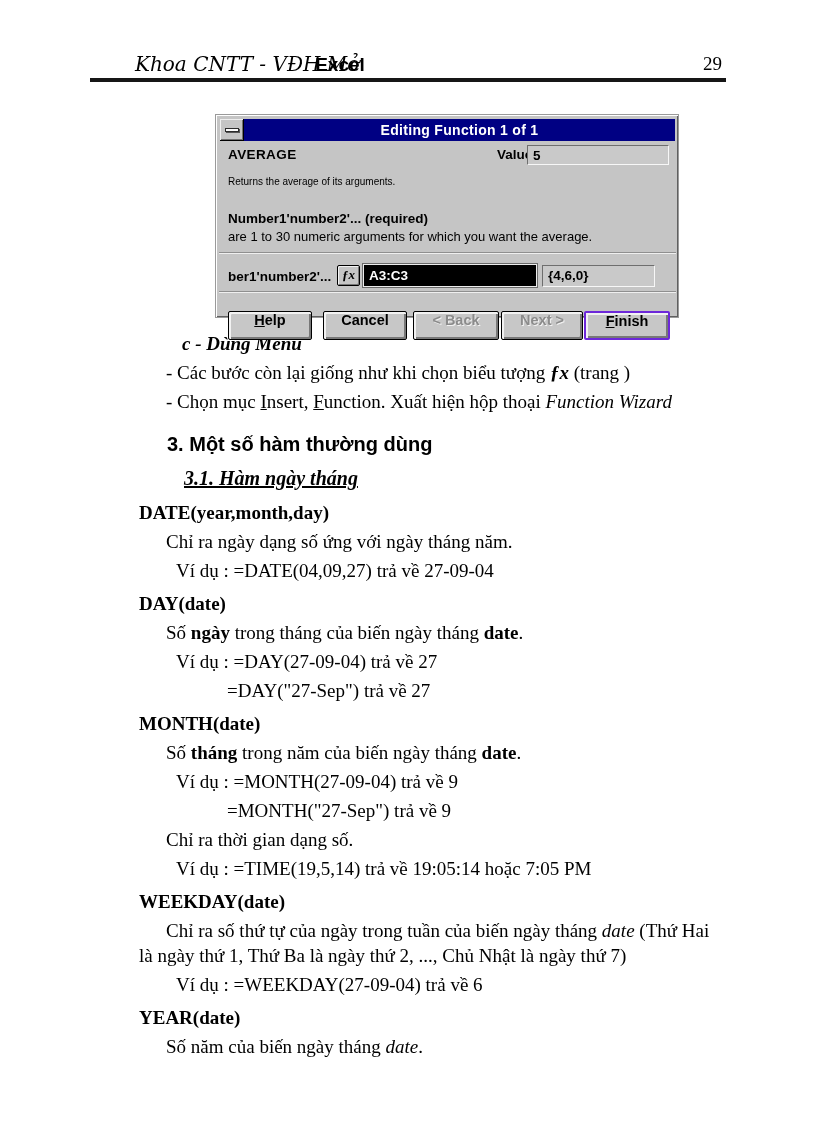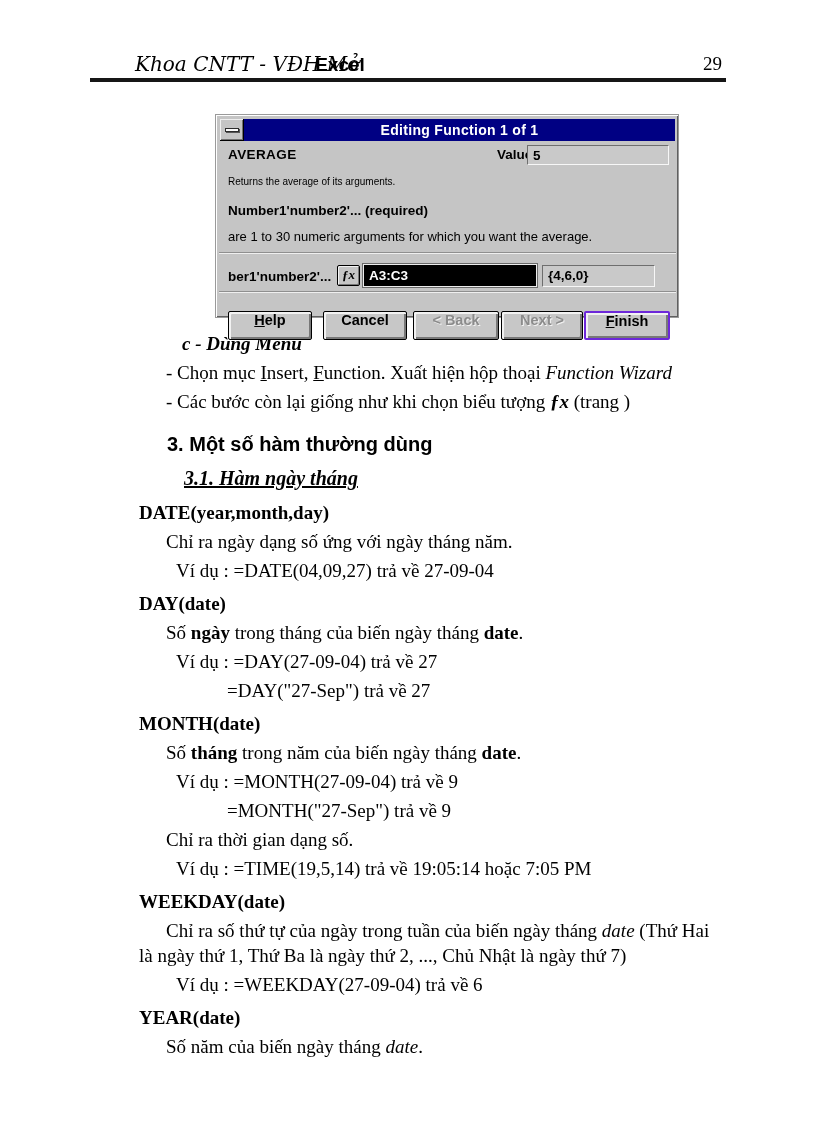--- a/index.html
+++ b/index.html
@@ -48,21 +48,21 @@
   .titletext{ flex:1; background:#000083; color:#fff; font-weight:bold; font-size:14px;
               line-height:22px; text-align:center; letter-spacing:.3px; }
   .lbl { position:absolute; font-weight:bold; font-size:13.5px; white-space:nowrap; }
   .func   { left:12px;  top:32px; letter-spacing:.4px; }
   .vlabel { left:281px; top:32px; }
   .fld { position:absolute; font-weight:bold; font-size:13.5px; white-space:nowrap; }
   .sunken { background:#c9c9c9; border-top:1px solid #6e6e6e; border-left:1px solid #6e6e6e;
             border-bottom:1px solid #f7f7f7; border-right:1px solid #f7f7f7; }
   .value  { left:311px; top:30px;  width:142px; height:20px; padding:2px 5px 0; }
   .rdesc  { position:absolute; left:12px; top:61px;  font-size:10px; }
-  .argh   { left:12px;  top:88px; }
+  .argh   { left:12px;  top:96px; }
   .argd   { position:absolute; left:12px; top:114px; font-size:13px; }
   .groove { position:absolute; left:3px; width:457px; height:2px;
             border-top:1px solid #8f8f8f; border-bottom:1px solid #efefef; }
   .g1 { top:137px; } .g2 { top:176px; }
   .argl  { left:12px; top:154px; }
   .fxbtn { position:absolute; left:121px; top:150px; width:23px; height:21px; background:#c5c5c5;
            border:1px solid #000; border-radius:2px;
            box-shadow:inset 1px 1px 0 #f2f2f2, inset -1px -1px 0 #777;
            font-family:"Liberation Serif",serif; font-style:italic; font-weight:bold; font-size:13px;
            line-height:18px; text-align:center; cursor:pointer; }
@@ -118,23 +118,23 @@
 
       <div class="dbtn help"><span class="u">H</span><span>elp</span></div>
       <div class="dbtn cancel">Cancel</div>
       <div class="dbtn back">&lt; Back</div>
       <div class="dbtn next">Next &gt;</div>
       <div class="dbtn finish"><span class="u">F</span><span>inish</span></div>
     </div>
 
     <p class="subc">c - Dùng Menu</p>
 
+    <p class="bullet"><span>- Các bước còn lại giống như khi chọn biểu tượng </span><span class="it bold">ƒx</span><span> (trang )</span></p>
+
     <p class="bullet"><span>- Chọn mục </span><span class="u">I</span><span>nsert</span><span>, </span><span class="u">F</span><span>unction</span><span>. Xuất hiện hộp thoại </span><span class="it">Function Wizard</span></p>
-
-    <p class="bullet"><span>- Các bước còn lại giống như khi chọn biểu tượng </span><span class="it bold">ƒx</span><span> (trang )</span></p>
 
     <p class="h3">3. Một số hàm thường dùng</p>
     <p class="h31"><span class="ut">3.1. Hàm ngày tháng</span></p>
 
     <p class="fn">DATE(year,month,day)</p>
     <p class="desc">Chỉ ra ngày dạng số ứng với ngày tháng năm.</p>
     <p class="ex">Ví dụ : =DATE(04,09,27) trả về 27-09-04</p>
 
     <p class="fn">DAY(date)</p>
     <p class="desc"><span>Số </span><span class="bold">ngày</span><span> trong tháng của biến ngày tháng </span><span class="bold">date</span><span>.</span></p>

